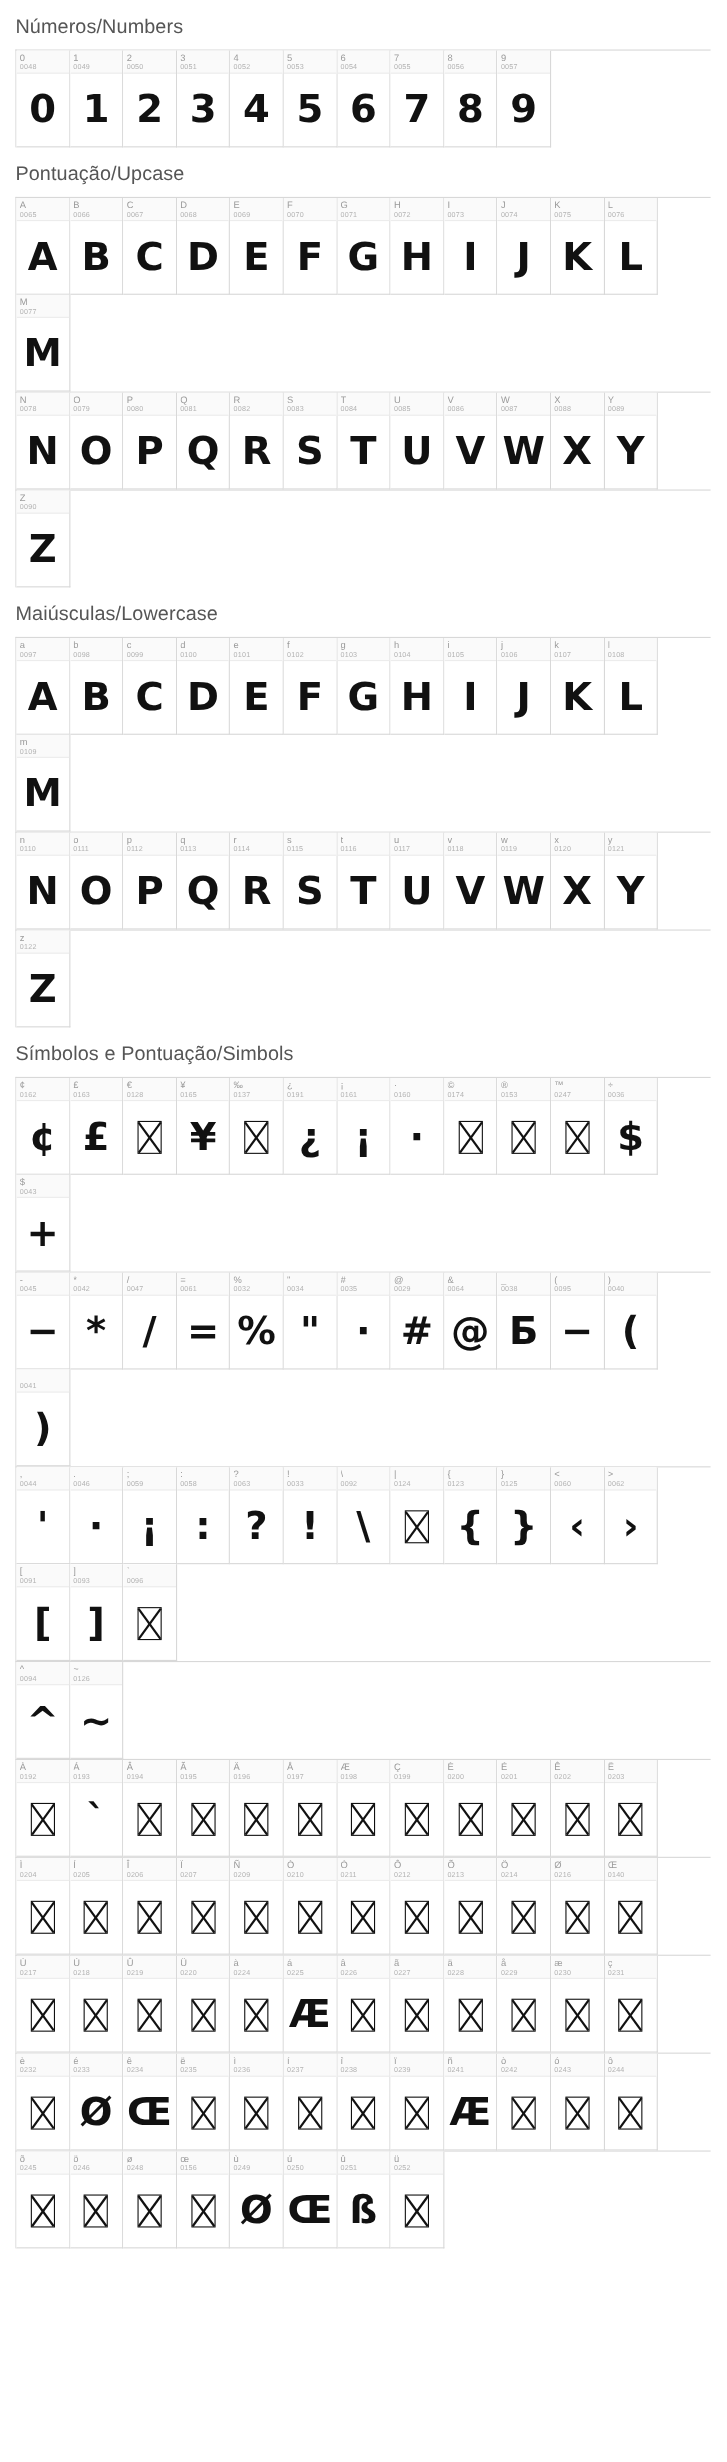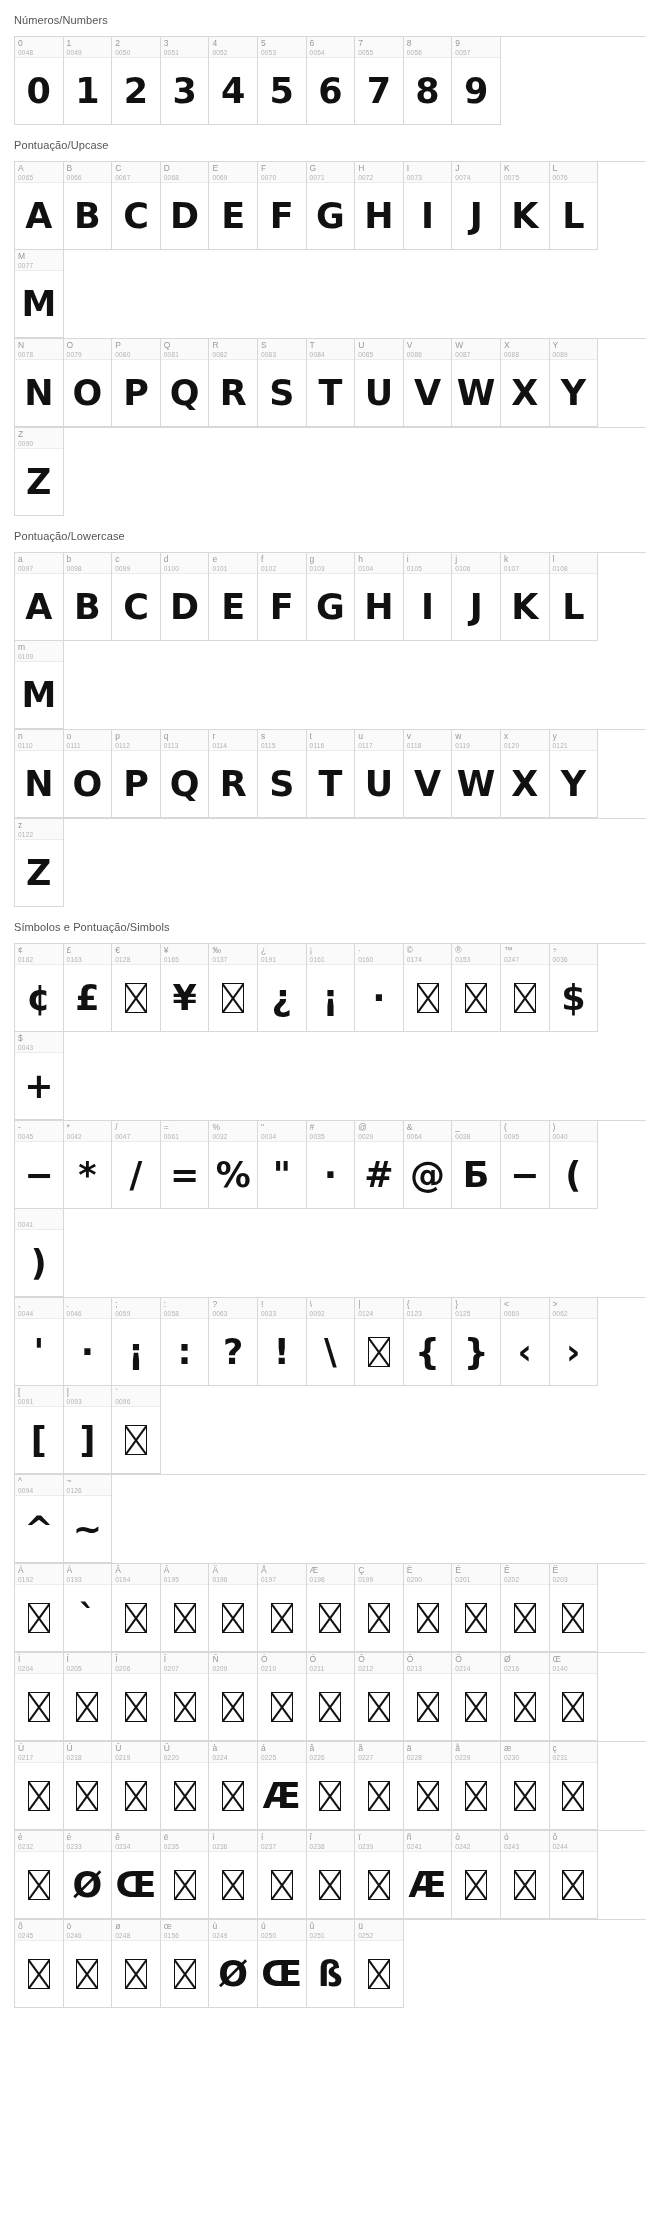--- a/index.html
+++ b/index.html
@@ -11,21 +11,21 @@
     width: 661px;
     font-family: "Liberation Sans", sans-serif;
     color: #333333;
   }
   .page {
     width: 661px;
     box-sizing: border-box;
     padding: 0 14px 30px 14px;
   }
   .section-title {
-    font-size: 11px;
+    font-size: 18px;
     color: #555555;
     margin: 0;
     padding: 14px 0 10px 0;
     font-weight: normal;
     letter-spacing: 0.1px;
   }
   .grid {
     display: flex;
     flex-wrap: wrap;
     border-left: 1px solid #d8d8d8;
@@ -441,21 +441,21 @@
         <div class="cell">
           <div class="hdr">
             <span class="ch">Z</span>
             <span class="cp">0090</span>
           </div>
           <div class="glyph">
             <span>Z</span>
           </div>
         </div>
       </div>
-      <div class="section-title">Pontuação/Lowercase</div>
+      <div class="section-title">Maiúsculas/Lowercase</div>
       <div class="grid">
         <div class="cell">
           <div class="hdr">
             <span class="ch">a</span>
             <span class="cp">0097</span>
           </div>
           <div class="glyph">
             <span>A</span>
           </div>
         </div>

